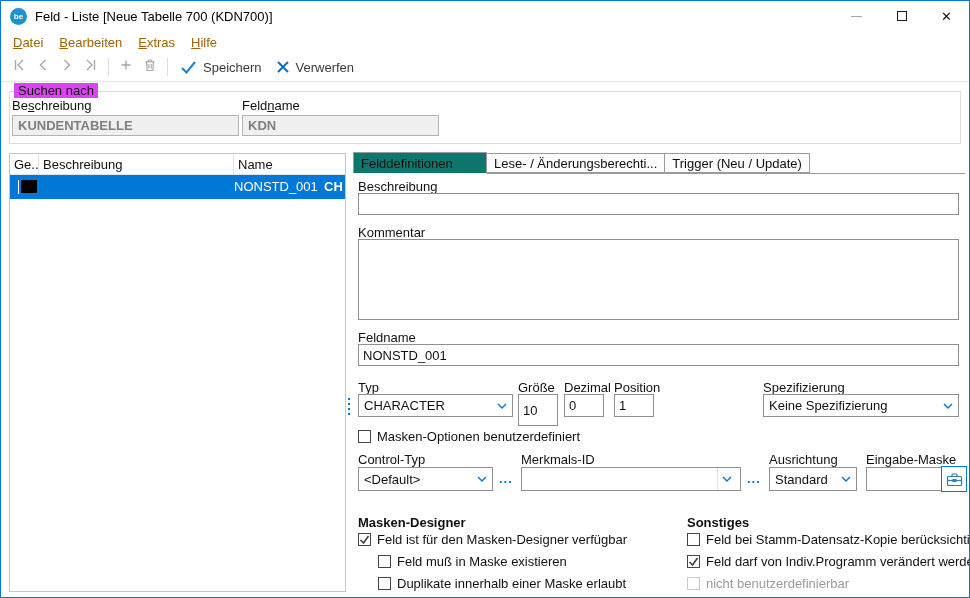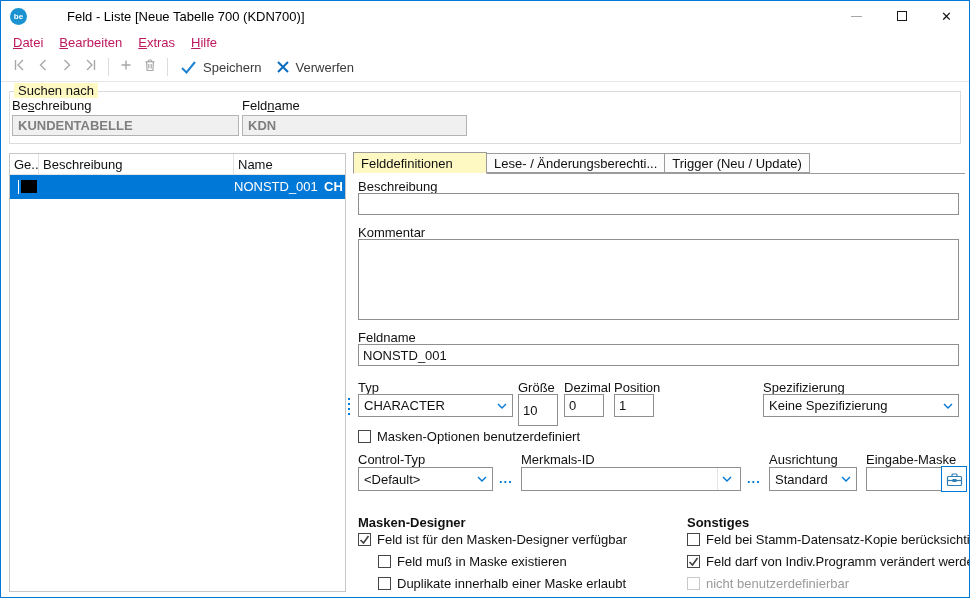--- a/index.html
+++ b/index.html
@@ -2,41 +2,41 @@
 <html><head>
 <meta charset="utf-8">
 <style>
   * { margin:0; padding:0; box-sizing:border-box; }
   html,body { width:970px; height:598px; background:#fff; font-family:"Liberation Sans","DejaVu Sans",sans-serif; }
   .window { position:absolute; left:0; top:0; width:970px; height:598px; background:#fff; border:1px solid #0078d7; overflow:hidden; }
 
   
   .titlebar { height:30px; display:flex; align-items:center; padding-left:9px; }
   .app-icon { width:17px; height:17px; border-radius:50%; background:#1b93d0; color:#fff; font-size:8px; font-weight:bold; display:flex; align-items:center; justify-content:center; margin-right:8px; }
-  .title { font-size:13px; color:#000;margin-left:32px; }
+  .title { font-size:13px; color:#000; }
   .winbtns { margin-left:auto; display:flex; height:100%; }
   .winbtn { width:45px; height:100%; display:flex; align-items:center; justify-content:center; }
   .min-glyph { width:11px; height:1px; background:#a6a6a6; }
   .max-glyph { width:10px; height:10px; border:1px solid #1a1a1a; }
   .close-glyph { font-size:13px; color:#111; }
 
   
-  .menubar { height:22px; display:flex; align-items:center; padding-left:4px; font-size:13px; color:#be185d; }
+  .menubar { height:22px; display:flex; align-items:center; padding-left:4px; font-size:13px; color:#a16207; }
   .menu-item { padding:2px 8px; white-space:nowrap; }
   .menu-item u { text-decoration:underline; }
 
   
   .toolbar { height:29px; display:flex; align-items:center; padding-left:6px; border-bottom:1px solid #e6e6e6; }
   .tbi { width:24px; height:24px; display:flex; align-items:center; justify-content:center; }
   .tbsep { width:1px; height:18px; background:#dcdcdc; margin:0 5px; }
   .tbtn { display:flex; align-items:center; gap:6px; padding:0 7px; font-size:13px; color:#3b3b3b; white-space:nowrap; }
 
   
   .groupbox { position:absolute; left:8px; right:8px; top:90px; height:53px; border:1px solid #dcdcdc; }
-  .legend { position:absolute; top:-9px; left:4px; background:#fef9c3; padding:0 4px; font-size:13px; color:#111; white-space:nowrap; }
+  .legend { position:absolute; top:-9px; left:4px; background:#d946ef; padding:0 4px; font-size:13px; color:#111; white-space:nowrap; }
   .sfl { position:absolute; top:6px; font-size:13px; color:#111; }
   .sfl u { text-decoration:underline; }
   .sinput { position:absolute; top:23px; height:21px; background:#f0f0f0; border:1px solid #b3b3b3; color:#7f7f7f; font-weight:600; font-size:13px; padding:0 5px; font-family:inherit; }
 
   
   .grid { position:absolute; left:8px; top:152px; width:337px; bottom:5px; border:1px solid #c6c6c6; background:#fff; font-size:13px; overflow:hidden; }
   .grid-header { display:flex; height:21px; border-bottom:1px solid #e3e3e3; align-items:stretch; }
   .ghcell { padding:0 4px; border-right:1px solid #e3e3e3; display:flex; align-items:center; white-space:nowrap; overflow:hidden; color:#111; flex:0 0 auto; }
   .grid-row.selected { position:relative; height:24px; background:#0078d7; color:#fff; }
   .caret { position:absolute; left:8px; top:5px; width:1px; height:14px; background:#fff; }
@@ -47,21 +47,21 @@
   
   .splitter { position:absolute; left:345px; top:152px; width:7px; bottom:5px; cursor:col-resize; }
   .grip { position:absolute; left:2px; top:245px; display:flex; flex-direction:column; gap:3px; }
   .grip i { width:2px; height:2px; background:#0078d7; }
 
   
   .rightpanel { position:absolute; left:352px; top:150px; right:4px; bottom:5px; }
   .tabstrip { display:flex; height:22px; align-items:flex-end; position:relative; z-index:2; }
   .tab { height:20px; padding:0 7px; border:1px solid #9b9b9b; background:#fcfcfc; display:flex; align-items:center; font-size:13px; color:#111; white-space:nowrap; margin-left:-1px; }
   .tab:first-child { margin-left:0; }
-  .tab.active { height:22px; margin-bottom:-1px; background:#fef9c3; border-bottom:1px solid #fff; z-index:3; min-width:134px; }
+  .tab.active { height:22px; margin-bottom:-1px; background:#0f766e; border-bottom:1px solid #fff; z-index:3; min-width:134px; }
   .pane { position:absolute; left:0; right:0; top:22px; bottom:0; border-top:1px solid #9b9b9b; background:#fff; }
 
   .flabel { position:absolute; font-size:13px; color:#111; white-space:nowrap; }
   .flabel.bold { font-weight:bold; }
   .tinput { position:absolute; border:1px solid #8f8f8f; background:#fff; font-size:13px; font-family:inherit; padding:0 4px; color:#111; }
   textarea.tinput { resize:none; }
   .combo { position:absolute; border:1px solid #8f8f8f; background:#fff; display:flex; align-items:center; justify-content:space-between; padding:0 5px; font-size:13px; color:#111; }
   .combo .chevzone { display:flex; align-items:center; justify-content:center; }
   .combo.with-sep .chevzone { width:18px; align-self:stretch; border-left:1px solid #e4e4e4; }
   .dots { position:absolute; color:#0078d7; font-size:13px; font-weight:bold; letter-spacing:1px; }
@@ -156,21 +156,21 @@
         </svg>
       <span>Verwerfen</span>
     </div>
   </div>
 
   <div class="groupbox">
     <span class="legend">Suchen nach</span>
     <span class="sfl" style="left:2px">Be<u>s</u>chreibung</span>
     <input class="sinput" style="left: 2px; width: 227px;" readonly="" value="KUNDENTABELLE">
     <span class="sfl" style="left:232px">Feld<u>n</u>ame</span>
-    <input class="sinput" style="left: 232px; width: 225px;" readonly="" value="KDN">
+    <input class="sinput" style="left: 232px; width: 197px;" readonly="" value="KDN">
   </div>
 
   <div class="grid">
     <div class="grid-header">
         <div class="ghcell" style="width: 29px;">Ge...</div>
         <div class="ghcell" style="width: 195px;">Beschreibung</div>
         <div class="ghcell" style="width: 111px; flex: 1 1 auto; border-right: none;">Name</div>
       </div>
     <div class="grid-row selected">
       <span class="caret"></span>

